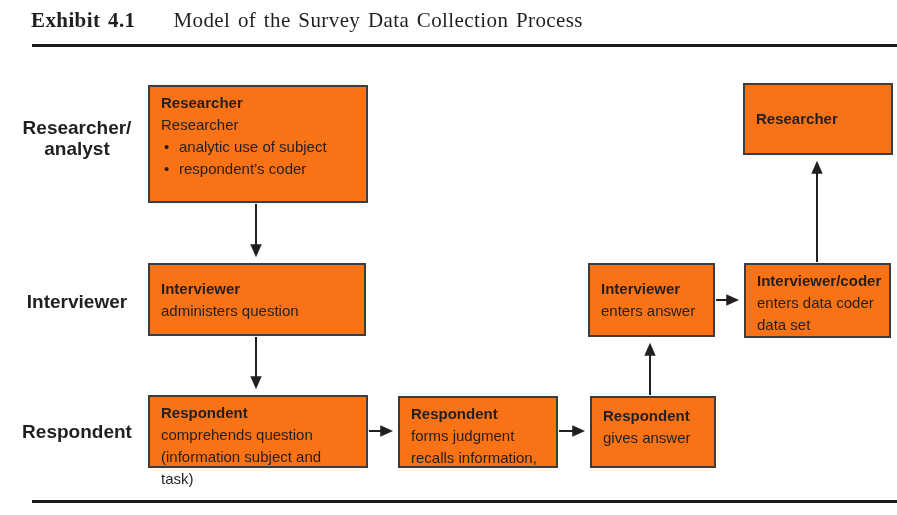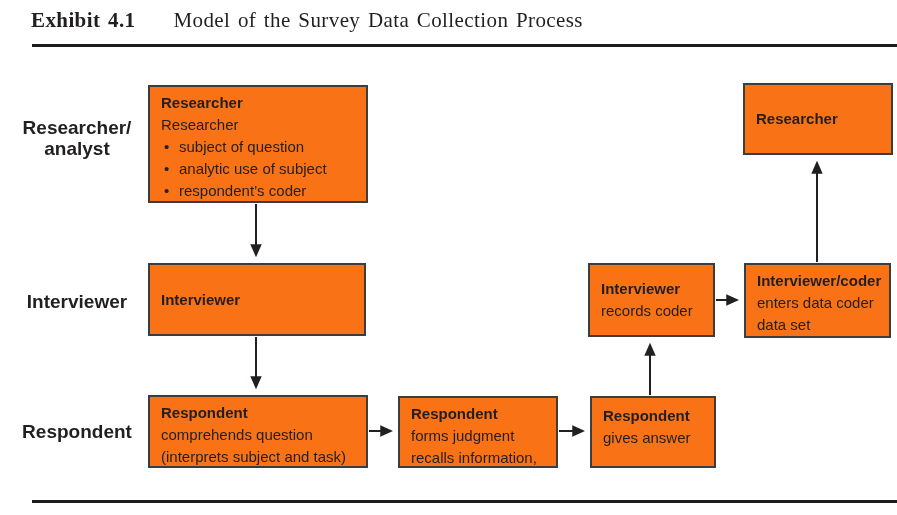--- a/index.html
+++ b/index.html
@@ -92,50 +92,50 @@
     <div>Researcher/</div>
     <div>analyst</div>
   </div>
   <div class="row-label" style="top:291px;">Interviewer</div>
   <div class="row-label" style="top:421px;">Respondent</div>
 
   <div class="box" style="left:135px; top:85px; width:220px; height:118px;">
     <div class="box-title">Researcher</div>
     <div class="box-line">Researcher</div>
     <ul class="bullets">
-      <li>subject of question</li>
       <li>analytic use of subject</li>
       <li>respondent’s coder</li>
     </ul>
   </div>
 
   <div class="box v-center" style="left:135px; top:263px; width:218px; height:73px;">
     <div class="box-title">Interviewer</div>
+    <div class="box-line">administers question</div>
   </div>
 
   <div class="box" style="left:135px; top:395px; width:220px; height:73px;">
     <div class="box-title">Respondent</div>
     <div class="box-line">comprehends question</div>
-    <div class="box-line">(interprets subject and task)</div>
+    <div class="box-line">(information subject and task)</div>
   </div>
 
   <div class="box" style="left:385px; top:396px; width:160px; height:72px;">
     <div class="box-title">Respondent</div>
     <div class="box-line">forms judgment</div>
     <div class="box-line">recalls information,</div>
   </div>
 
   <div class="box" style="left:577px; top:396px; width:126px; height:72px; padding-top:7px;">
     <div class="box-title">Respondent</div>
     <div class="box-line">gives answer</div>
   </div>
 
   <div class="box v-center" style="left:575px; top:263px; width:127px; height:74px;">
     <div class="box-title">Interviewer</div>
-    <div class="box-line">records coder</div>
+    <div class="box-line">enters answer</div>
   </div>
 
   <div class="box" style="left:731px; top:263px; width:147px; height:75px;">
     <div class="box-title">Interviewer/coder</div>
     <div class="box-line">enters data coder</div>
     <div class="box-line">data set</div>
   </div>
 
   <div class="box v-center" style="left:730px; top:83px; width:150px; height:72px;">
     <div class="box-title">Researcher</div>

